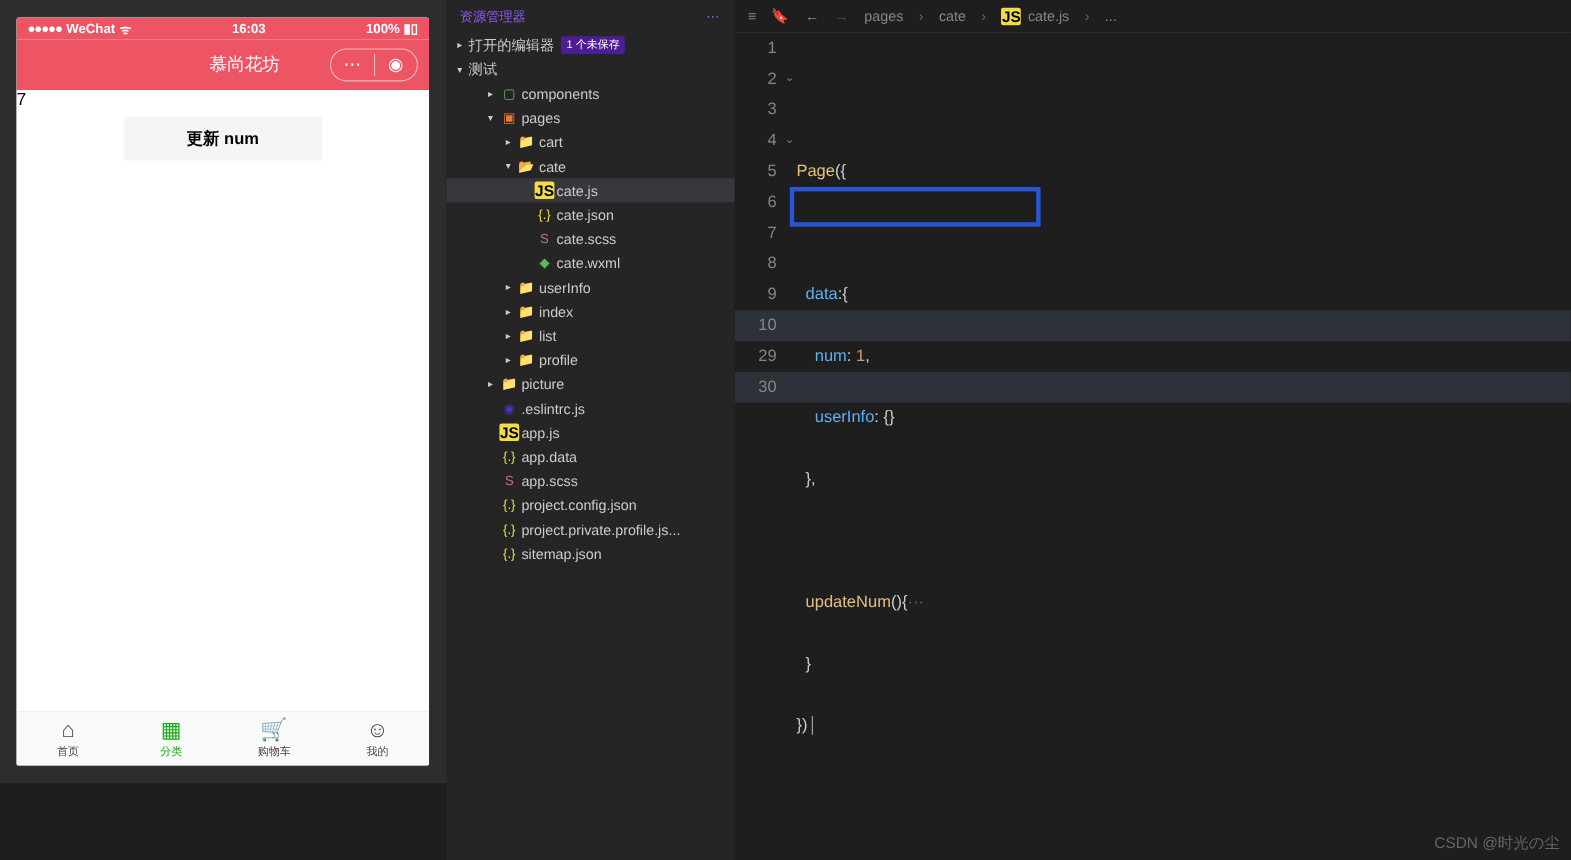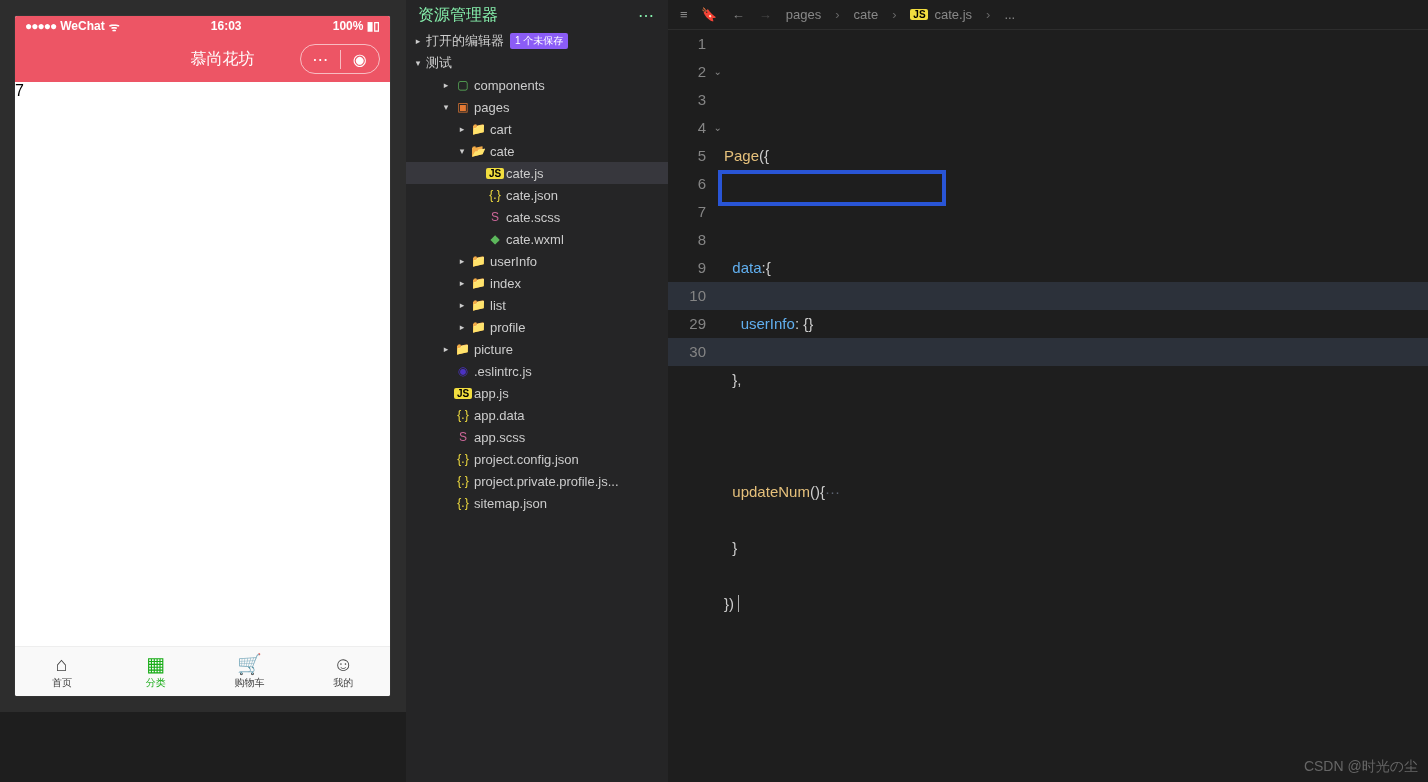--- a/index.html
+++ b/index.html
@@ -18,30 +18,30 @@
 .sim-body { flex: 1; background: #fff; color: #000; position: relative; }
 .num-display { position:absolute; top:0; left:0; font-size:16px; color:#000;}
 .update-btn { margin: 24px auto 0; width: 180px; height: 40px; background: #f5f5f5; display:flex; align-items:center; justify-content:center; font-weight:bold; font-size:15px; color:#000;}
 .tab-bar { height: 50px; border-top: 1px solid #eee; display: flex; background:#f9f9f9;}
 .tab-item { flex: 1; display: flex; flex-direction: column; align-items: center; justify-content: center; gap: 2px; font-size: 10px; color: #444; }
 .tab-item.active { color: #1aad19; }
 .tab-icon { font-size: 20px; line-height:1;}
 
 
 .explorer { width: 262px; background: #252526; display: flex; flex-direction: column; }
-.exp-header { height: 30px; display: flex; align-items: center; justify-content: space-between; padding: 0 12px; font-size: 16px; color: #86efac; }
+.exp-header { height: 30px; display: flex; align-items: center; justify-content: space-between; padding: 0 12px; font-size: 12px; color: #8b5cf6; }
 .exp-dots { letter-spacing: 2px; cursor:pointer;}
 .tree { font-size: 13px; }
 .tree-row { height: 22px; display: flex; align-items: center; padding-left: 4px; cursor: pointer; }
 .tree-row.active { background: #37373d; }
 .chev { width: 16px; display: inline-flex; justify-content: center; font-size: 9px; color: #ccc; }
 .ficon { width: 18px; display: inline-flex; justify-content: center; margin-right: 2px; font-size:12px;}
-.badge { background:#8b5cf6; color:#fff; font-size:10px; padding:1px 5px; border-radius:2px; margin-left:6px;}
+.badge { background:#4c1d95; color:#fff; font-size:10px; padding:1px 5px; border-radius:2px; margin-left:6px;}
 .ic-folder { color:#c5c5c5;} .ic-folder-open{color:#c5c5c5;}
-.ic-js { color:#000; background:#f1dd3f; font-size:10px; font-weight:bold; padding:0 2px; border-radius:2px;}
+.ic-js { color:#000; background:#f1dd3f; font-size:14px; font-weight:bold; padding:0 2px; border-radius:2px;}
 .ic-json { color:#f1dd3f;} .ic-scss{color:#cd6799;} .ic-wxml{color:#5db85c;}
 .ic-comp{color:#5db85c;} .ic-pages{color:#e37933;} .ic-eslint{color:#4b32c3;}
 .tree-label { white-space: nowrap; overflow: hidden; text-overflow: ellipsis;}
 
 
 .editor-area { flex: 1; display: flex; flex-direction: column; background: #1e1e1e; }
 .ed-topbar { height: 30px; display: flex; align-items: center; padding: 0 12px; gap: 14px; color: #888; font-size: 13px; border-bottom:1px solid #2d2d2d;}
 .ed-topbar .sep { color:#666;}
 .crumb-file { display:flex; align-items:center; gap:4px;}
 .code-wrap { display: flex; flex: 1; font-family: Consolas, monospace; font-size: 15px; line-height: 28px; position: relative; }
@@ -70,20 +70,21 @@
     </div>
     <div class="title-bar">
       <span>慕尚花坊</span>
       <div class="capsule">
         <div>⋯</div>
         <div>◉</div>
       </div>
     </div>
     <div class="sim-body">
       <div class="num-display">7</div>
+      <div class="update-btn">更新 num</div>
     </div>
     <div class="tab-bar">
       <div class="tab-item">
           <span class="tab-icon">⌂</span>
           <span>首页</span>
         </div>
       <div class="tab-item active">
           <span class="tab-icon">▦</span>
           <span>分类</span>
         </div>
@@ -252,20 +253,21 @@
         <div>10</div>
         <div>29</div>
         <div>30</div>
     </div>
     <div class="code">
 <div class="hi-box"></div>
 <div> </div>
 <div><span class="ck-page">Page</span><span class="ck-punc">({</span></div>
 <div> </div>
 <div>  <span class="ck-prop">data</span><span class="ck-punc">:{</span></div>
+<div>    <span class="ck-prop">num</span><span class="ck-punc">: </span><span class="ck-num">1</span><span class="ck-punc">,</span></div>
 <div>    <span class="ck-prop">userInfo</span><span class="ck-punc">: {}</span></div>
 <div>  <span class="ck-punc">},</span></div>
 <div> </div>
 <div>  <span class="ck-fn">updateNum</span><span class="ck-punc">(){</span><span class="ck-com">···</span></div>
 <div>  <span class="ck-punc">}</span></div>
 <div><span class="ck-punc">})</span> <span style="border-left:1px solid #aaa;">&nbsp;</span></div>
 
     </div>
   </div>
 

